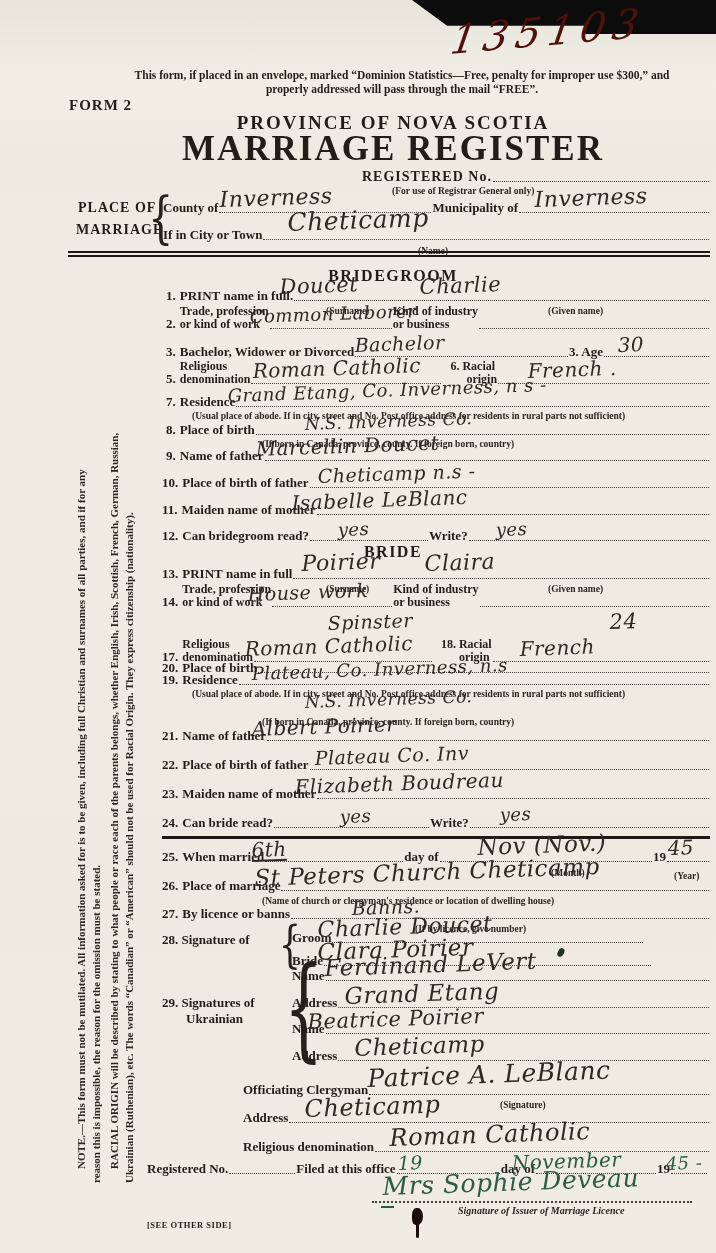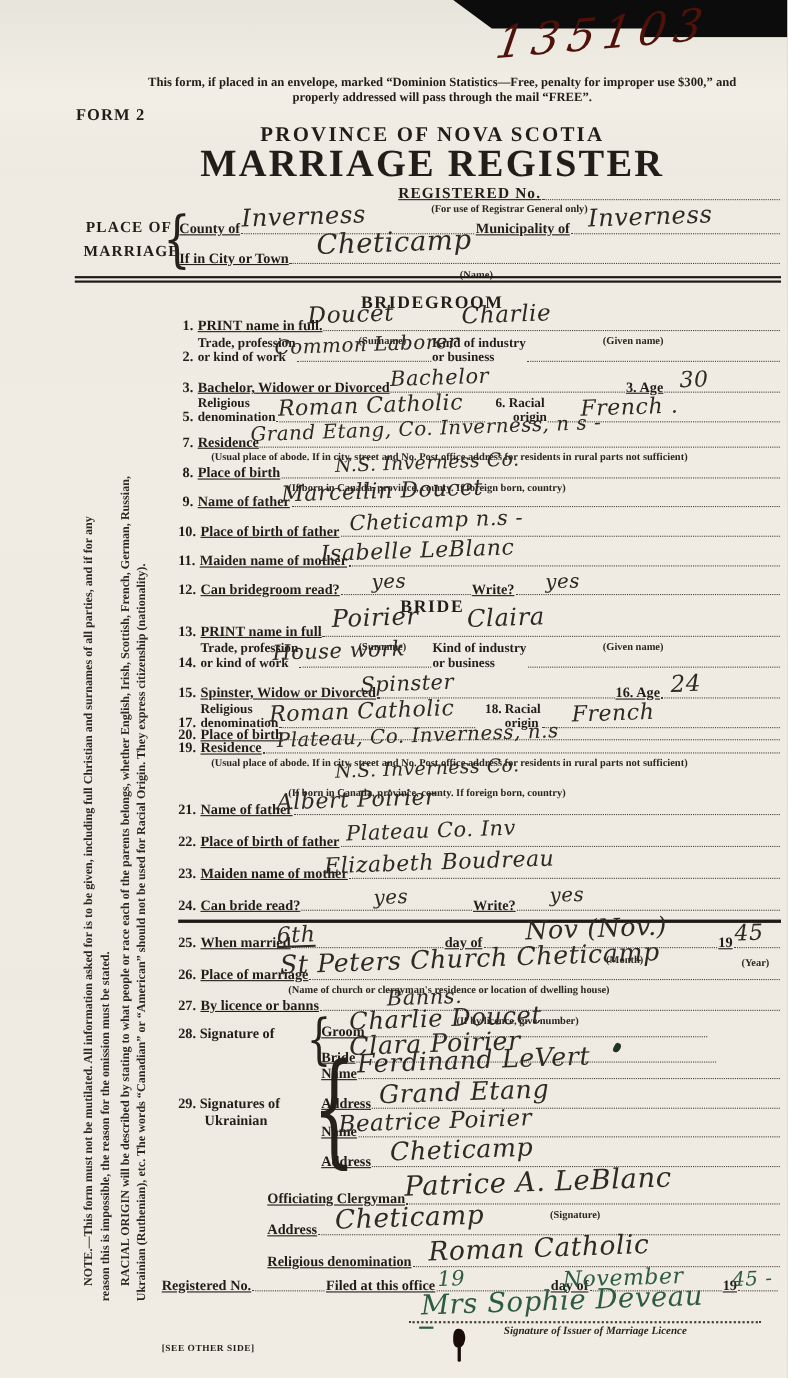--- a/index.html
+++ b/index.html
@@ -4,21 +4,21 @@
 <style>
   html,body{margin:0;padding:0;background:#d8d5cd;}
   #paper{
     position:relative;width:716px;height:1253px;overflow:hidden;
     background:linear-gradient(180deg,#e7e4dc 0px,#edeae1 50px,#f2eee5 85px,#eeeae1 150px,#f0ece3 400px,#eeeae1 900px,#f0ece3 100%);
     font-family:"Liberation Serif",serif;color:#211d18;
   }
   .abs{position:absolute;}
   .row{position:absolute;display:flex;align-items:flex-end;}
   .num{font:700 13px/15px "Liberation Serif",serif;white-space:nowrap;margin-right:4px;}
-  .lab{font:700 13px/15px "Liberation Serif",serif;white-space:nowrap;text-decoration:underline;}
+  .lab{font:700 13px/15px "Liberation Serif",serif;white-space:nowrap;}
   .lab2{display:inline-flex;flex-direction:column;font:700 12px/13px "Liberation Serif",serif;white-space:nowrap;}
   .dl{flex:1 1 auto;border-bottom:1px dotted #44403a;margin:0 1px 2px 1px;height:2px;}
   .dlf{flex:0 0 auto;border-bottom:1px dotted #44403a;margin:0 1px 2px 1px;height:2px;}
   .sm{font:700 9.5px/11px "Liberation Serif",serif;white-space:nowrap;color:#2a2620;}
   .hw{position:absolute;font-family:"DejaVu Serif",serif;font-style:italic;color:#2e2a23;
       white-space:nowrap;line-height:1;letter-spacing:.5px;transform:rotate(-2deg);transform-origin:left bottom;}
   .hw.g{color:#2d5c42;}
   .ctr{position:absolute;left:70px;width:646px;text-align:center;}
   .rule{position:absolute;background:#1c1916;}
   .brace{position:absolute;font-family:"DejaVu Serif",serif;font-weight:400;color:#25211b;line-height:1;}
@@ -179,27 +179,20 @@
         <span>or kind of work</span>
       </span>
     <span class="dlf" style="width:120px;"></span>
     <span class="lab2">
         <span>Kind of industry</span>
         <span>or business</span>
       </span>
     <span class="dl"></span>
   </div>
 
-  <div class="row" style="left:162px;top:622px;width:548px;">
-    <span class="num">15.</span>
-    <span class="lab">Spinster, Widow or Divorced</span>
-    <span class="dl"></span>
-    <span class="lab">16.  Age</span>
-    <span class="dlf" style="width:108px;"></span>
-  </div>
 
   <div class="row" style="left:162px;top:638px;width:548px;">
     <span class="num">17.</span>
     <span class="lab2">
         <span>Religious</span>
         <span>denomination</span>
       </span>
     <span class="dlf" style="width:178px;"></span>
     <span class="lab2" style="margin-left:8px;">
         <span>18.  Racial</span>

